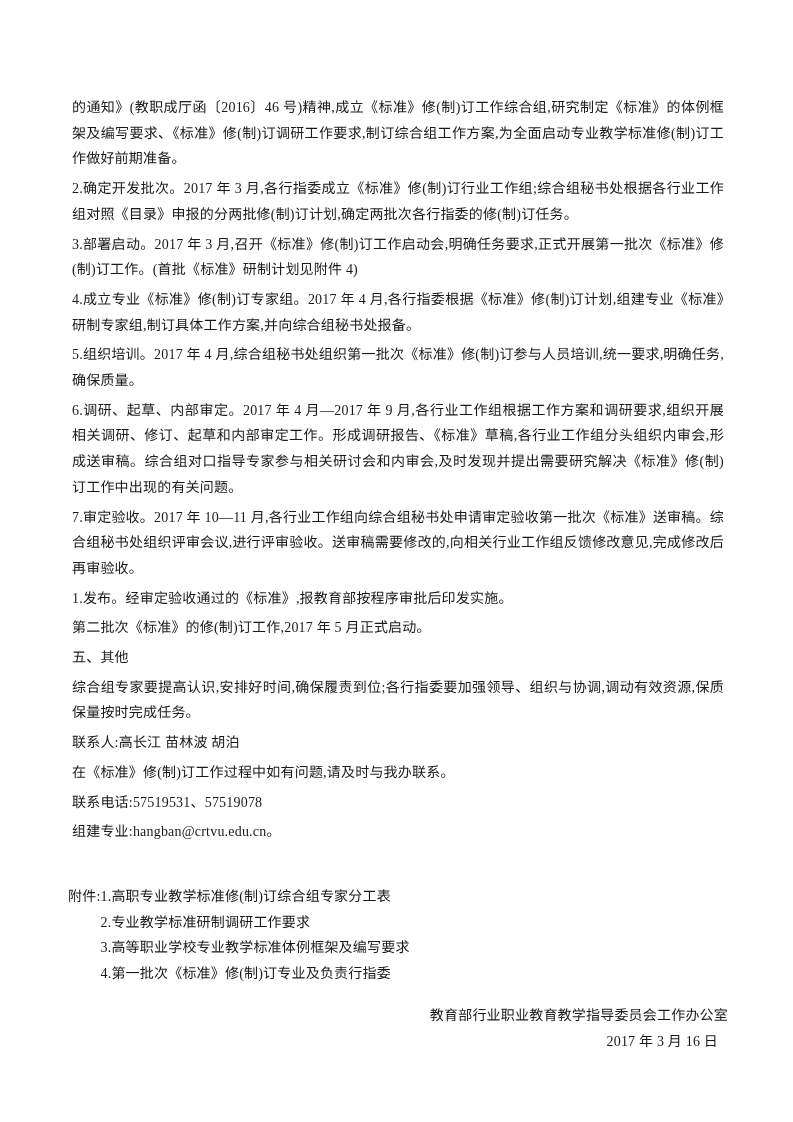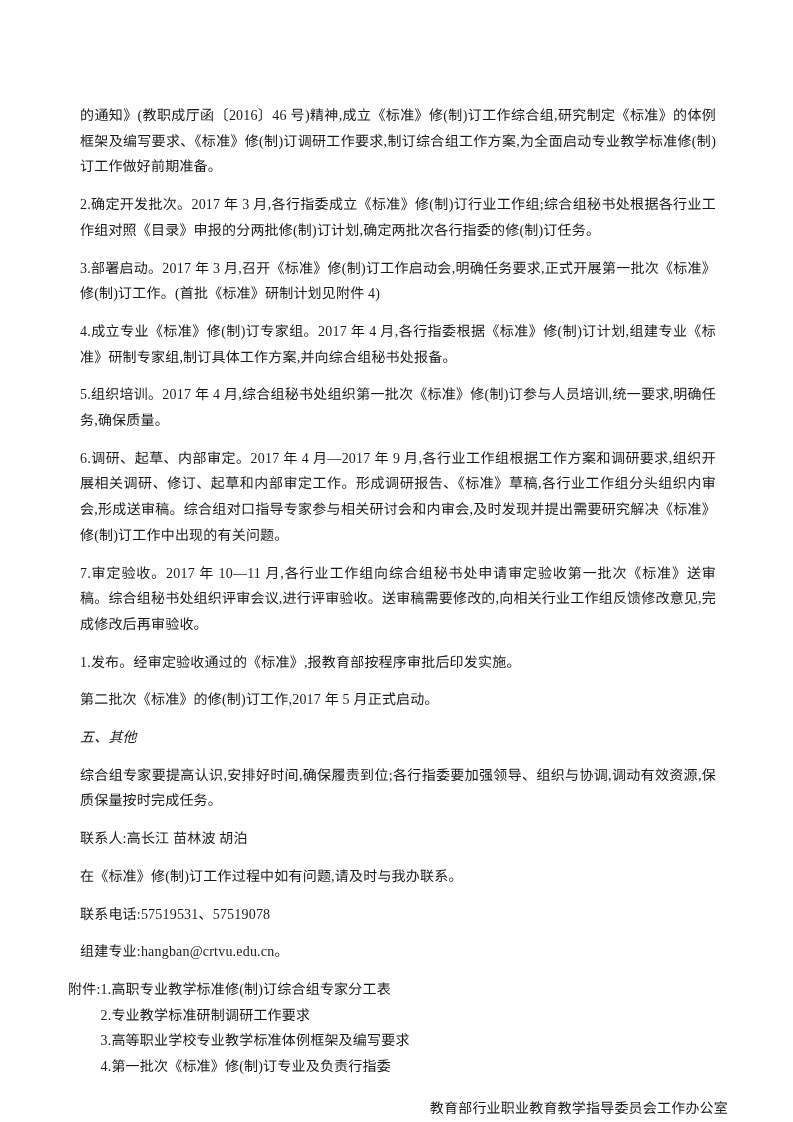--- a/index.html
+++ b/index.html
@@ -20,32 +20,31 @@
   .content {
     position: absolute;
     left: 68px;
     top: 91px;
     width: 660px;
     font-size: 14px;
     line-height: 25.7px;
     letter-spacing: 0.2px;
   }
   .content p {
-    margin: 12px;
+    margin: 4px;
     padding: 0;
     text-align: justify;
     text-justify: inter-ideograph;
   }
   .section-heading {
     text-align: right;
-    font-style: italic;
   }
   .attachments {
     display: flex;
-    margin-top: 5px;
+    margin-top: 39px;
   }
   .att-label {
     white-space: pre;
     flex: 0 0 auto;
   }
   .att-items {
     flex: 1 1 auto;
   }
   .signature {
     margin-top: 16px;

